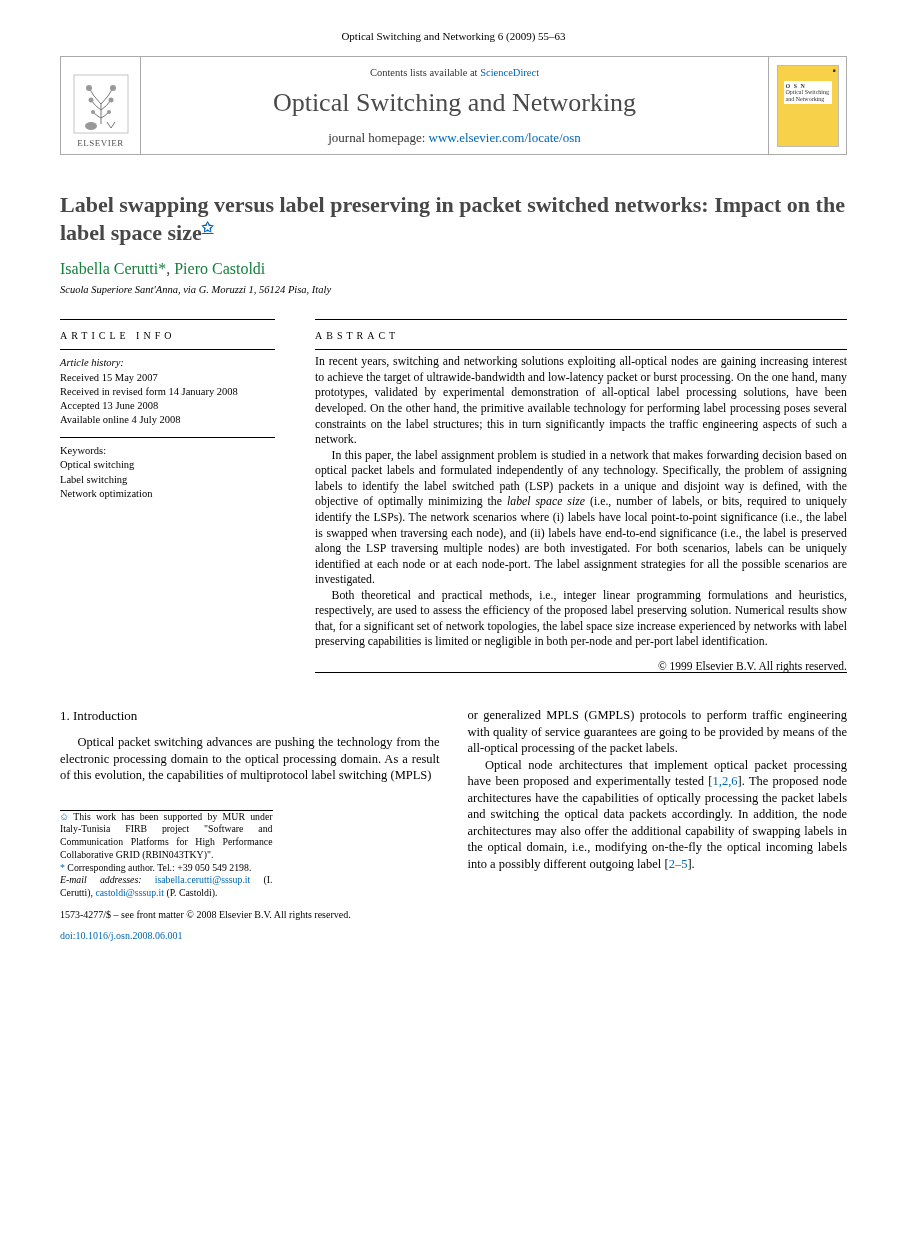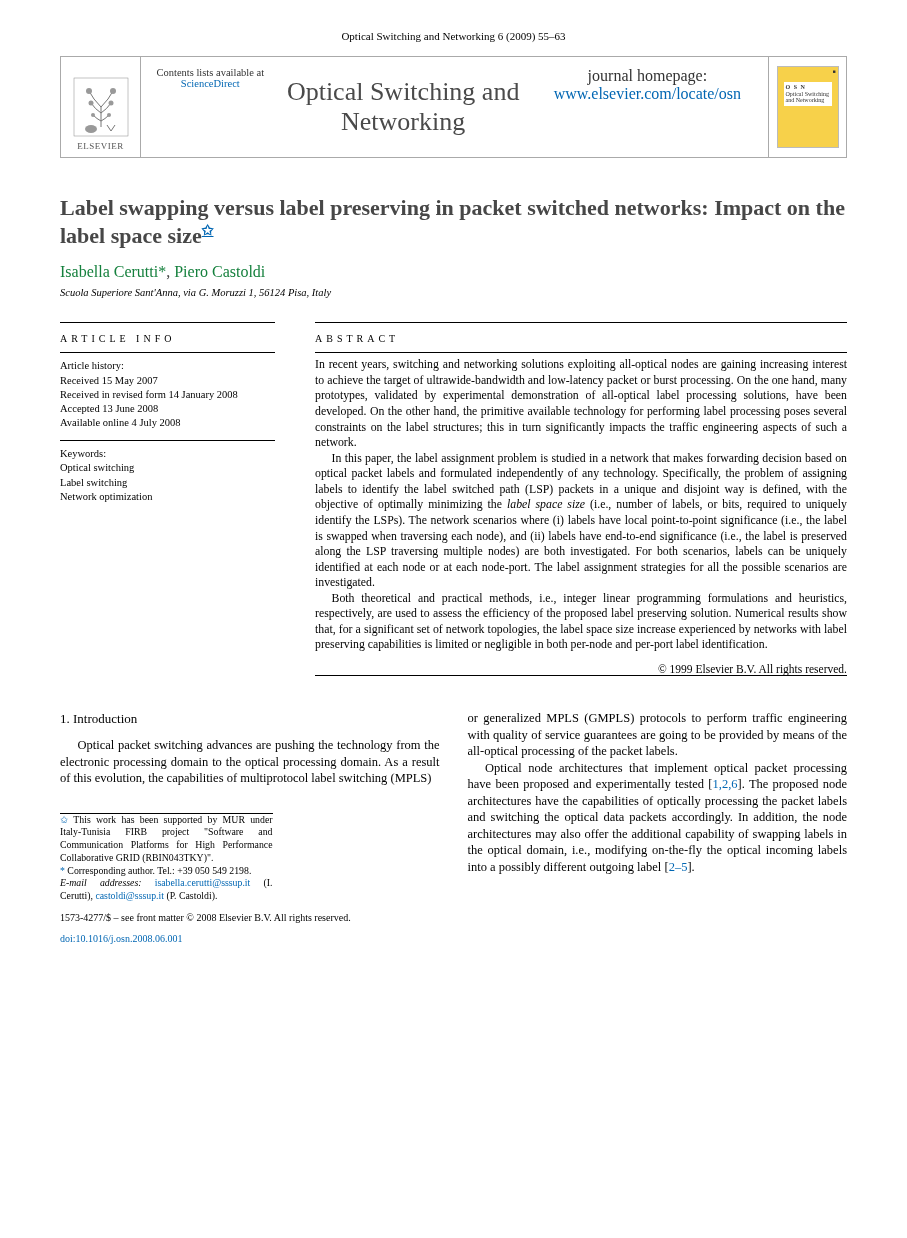--- a/index.html
+++ b/index.html
@@ -40,37 +40,37 @@
   .elsevier-label {
     font-size: 9px;
     letter-spacing: 0.5px;
     color: #555;
   }
   .masthead-center {
     flex: 1;
     text-align: center;
     padding: 10px 8px 8px 8px;
     display: flex;
-    flex-direction: row;
+    flex-direction: column;
     justify-content: space-between;
   }
   .contents-line {
     font-size: 10.5px;
     color: #333;
   }
   .contents-line a { color: #0066b3; text-decoration: none; }
   .journal-name {
     font-size: 26px;
     font-weight: normal;
     color: #4a4a4a;
     margin: 10px 0 12px 0;
     font-family: Georgia, serif;
   }
   .homepage-line {
-    font-size: 16px;
+    font-size: 13px;
     color: #333;
   }
   .homepage-line a { color: #0066b3; text-decoration: none; }
   .masthead-right {
     width: 78px;
     border-left: 1px solid #aaa;
     padding: 6px;
     display: flex;
     align-items: center;
     justify-content: center;
@@ -130,21 +130,21 @@
     letter-spacing: 4px;
     padding: 10px 0 8px 0;
     text-transform: uppercase;
   }
   .info-col .divider, .abstract-col .divider { border-top: 1px solid #000; }
   .history-block {
     font-size: 10.5px;
     line-height: 1.35;
     padding: 6px 0 10px 0;
   }
-  .history-block .italic { }
+  .history-block .italic { font-style: italic; }
   .keywords-block {
     font-size: 10.5px;
     line-height: 1.35;
     padding: 6px 0 10px 0;
   }
   .abstract-text {
     font-size: 11.8px;
     line-height: 1.32;
     text-align: justify;
     padding: 4px 0 8px 0;

